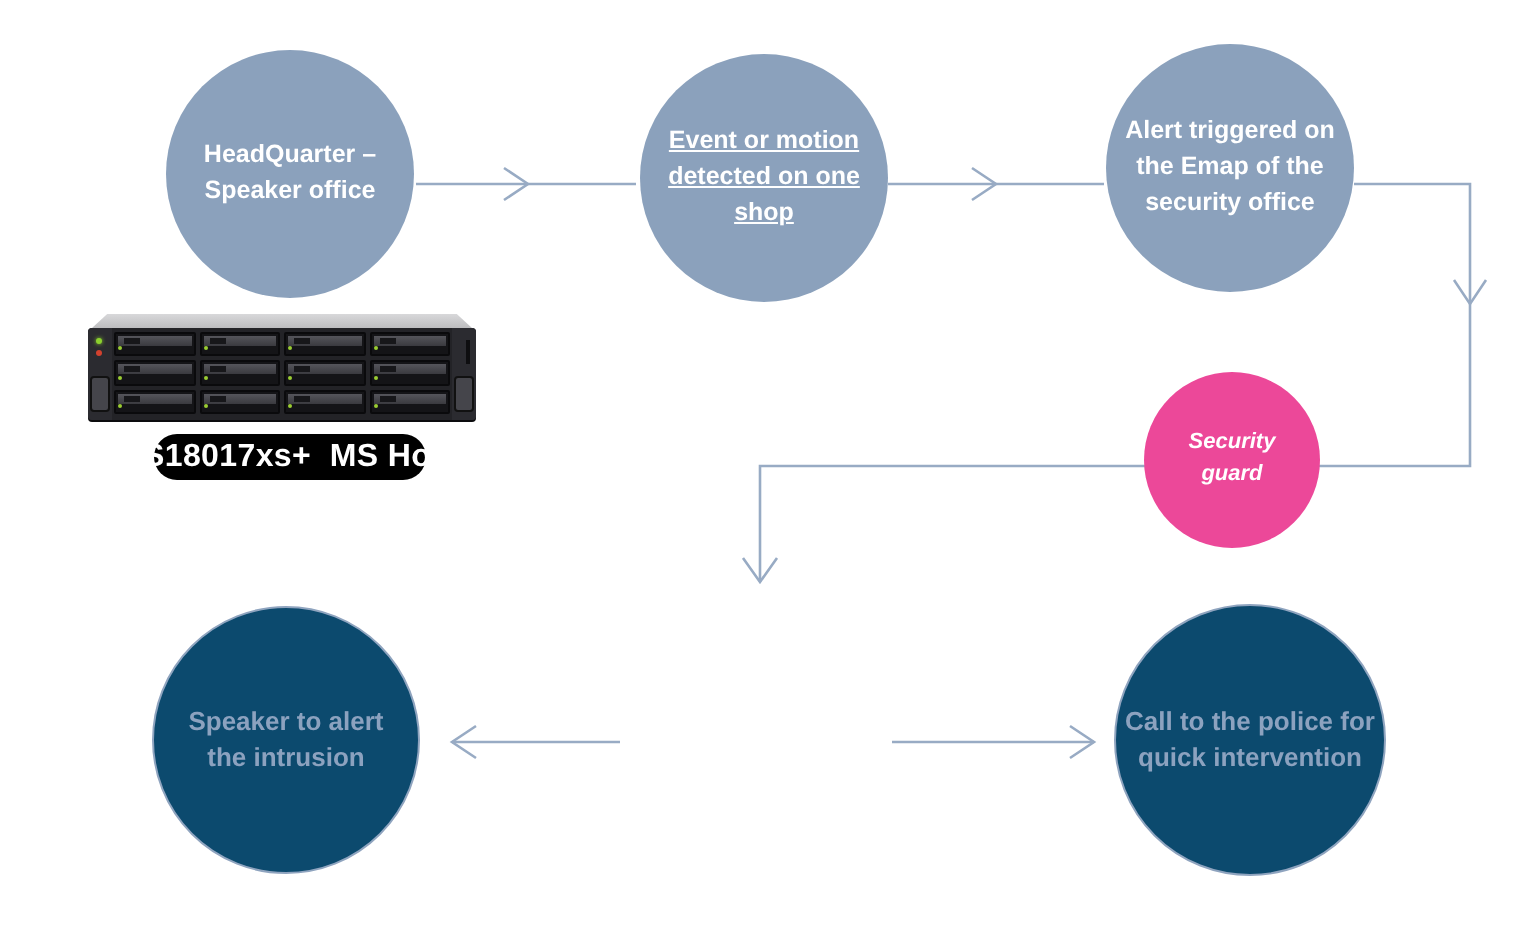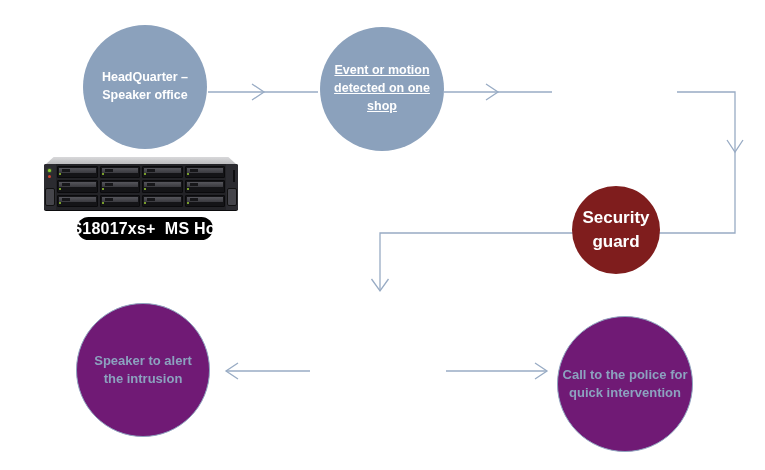--- a/index.html
+++ b/index.html
@@ -8,22 +8,22 @@
     font-family:"Liberation Sans", sans-serif; overflow:hidden;
   }
   svg.connectors { position:absolute; left:0; top:0; pointer-events:none; }
   .node {
     position:absolute; border-radius:50%;
     display:flex; align-items:center; justify-content:center;
     text-align:center; font-weight:bold; white-space:pre-line;
     box-sizing:border-box; line-height:1.42;
   }
   .node.solid  { background:#8BA1BC; color:#ffffff; font-size:12.5px; }
-  .node.blue   { background:#7f1d1d; color:#ffffff; font-size:17px; }
-  .node.outline{ background:#701a75; border:1.4px solid #8FA4BF; color:#8CA2BF; font-size:13px; }
+  .node.blue   { background:#ec4899; color:#ffffff; font-size:11px;font-style:italic; }
+  .node.outline{ background:#0c4a6e; border:1.4px solid #8FA4BF; color:#8CA2BF; font-size:13px; }
 
   
   .server { position:absolute; left:44px; top:157px; width:194px; height:55px; }
   .server-top {
     height:7px; margin:0 2px;
     background:linear-gradient(#d8d8da,#bdbdbf);
     clip-path:polygon(4% 0, 96% 0, 100% 100%, 0 100%);
   }
   .server-body {
     position:relative; height:46px; background:#232327;
@@ -85,29 +85,32 @@
     <path d="M535,363 L547,371 L535,379"></path>
   </svg>
 
   <div class="node solid" style="left:83px; top:25px; width:124px; height:124px; padding:0 8px;">HeadQuarter –
 Speaker office</div>
 
   <div class="node solid" style="left:320px; top:27px; width:124px; height:124px; padding:0 6px;text-decoration:underline;">Event or motion
 detected on one
 shop</div>
 
+  <div class="node solid" style="left:553px; top:22px; width:124px; height:124px; padding:0 4px;">Alert triggered on
+the Emap of the
+security office</div>
 
   <div class="node blue" style="left:572px; top:186px; width:88px; height:88px;">Security
 guard</div>
 
   <div class="node outline" style="left:76px; top:303px; width:134px; height:134px; padding:0 8px;">Speaker to alert
 the intrusion</div>
 
 
-  <div class="node outline" style="left:557px; top:316px; width:136px; height:136px; padding:0 4px;">Call to the police for
+  <div class="node outline" style="left:557px; top:302px; width:136px; height:136px; padding:0 4px;">Call to the police for
 quick intervention</div>
 
   <div class="server">
     <div class="server-top"></div>
     <div class="server-body">
       <div class="ear left">
         <i class="led g"></i>
         <i class="led r"></i>
         <div class="latch"></div>
       </div>

